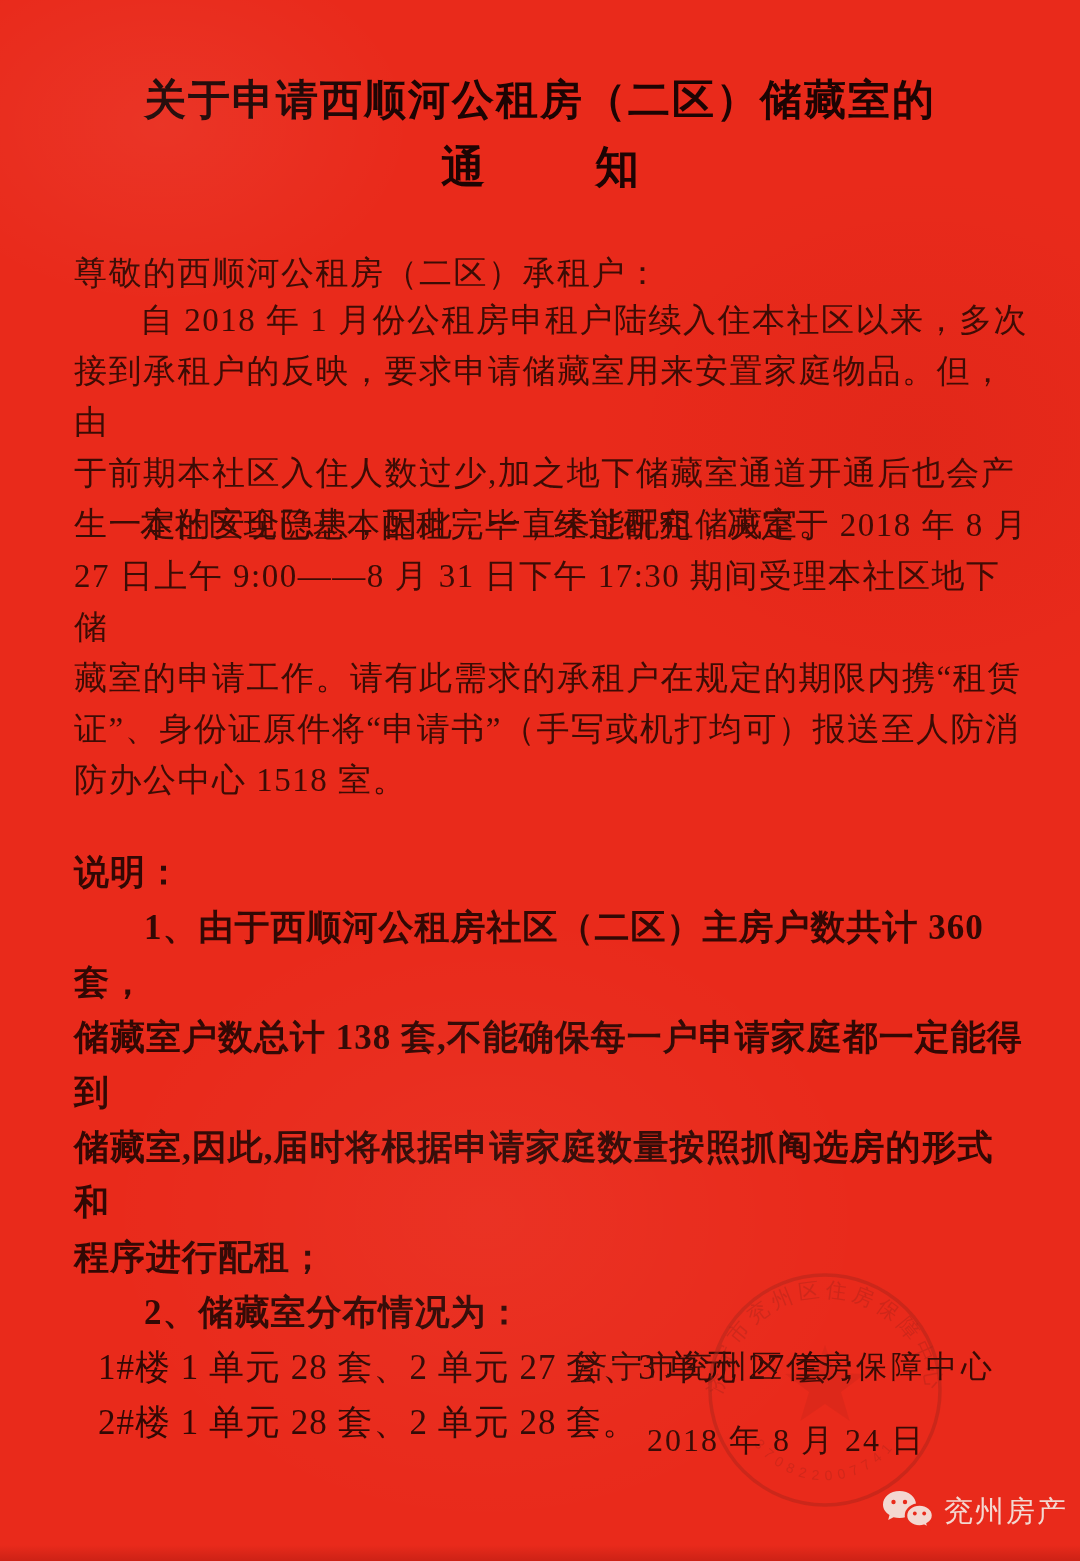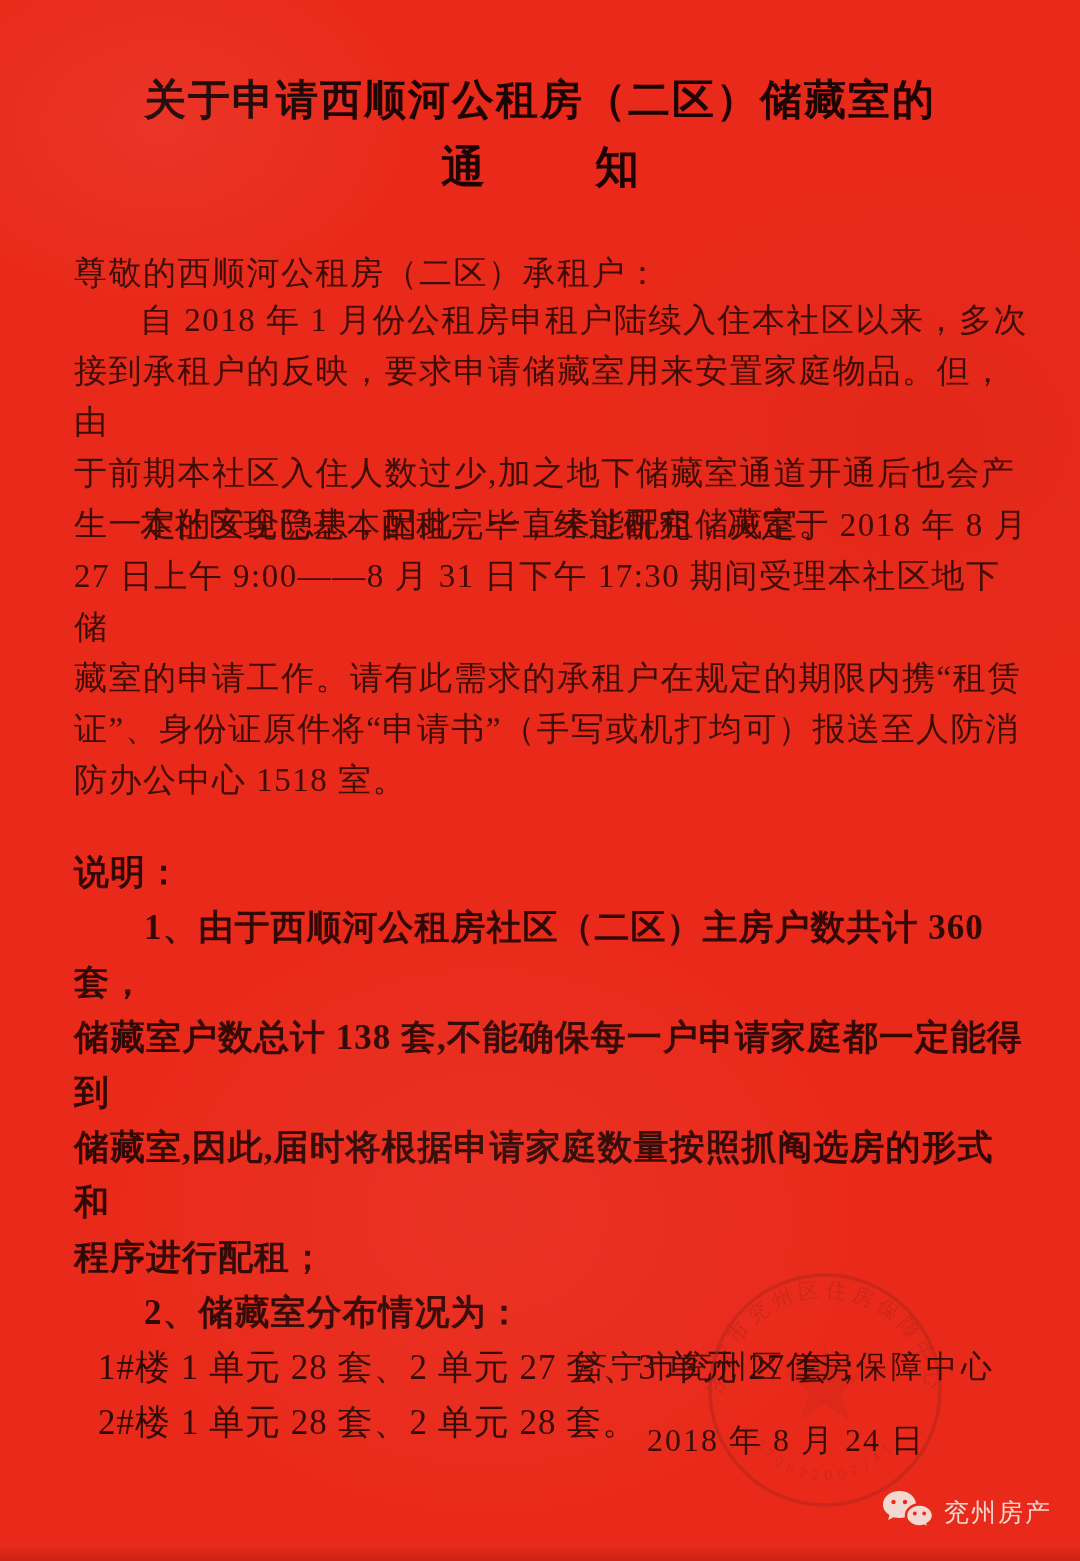--- a/index.html
+++ b/index.html
@@ -41,21 +41,21 @@
     color:#380b05; z-index:3;
   }
   .sig-org  { font-size:31px; letter-spacing:4px; line-height:44px; }
   .sig-date { font-size:32px; letter-spacing:2px; margin-top:30px; }
   .seal { position:absolute; left:700px; top:1265px; width:250px; height:250px; z-index:2; opacity:.85; }
   .watermark {
     position:absolute; left:882px; top:1490px; display:flex; align-items:center; gap:10px; z-index:6;
   }
   .watermark .label {
     font-family:"Liberation Sans","DejaVu Sans",sans-serif;
-    font-size:25px; letter-spacing:2px; color:#f3d8d1;
+    font-size:29px; letter-spacing:2px; color:#f3d8d1;
   }
 </style>
 </head>
 <body>
 
 <div>
 
   <div class="title">关于申请西顺河公租房（二区）储藏室的</div>
   <div class="title2">通         知</div>
 

